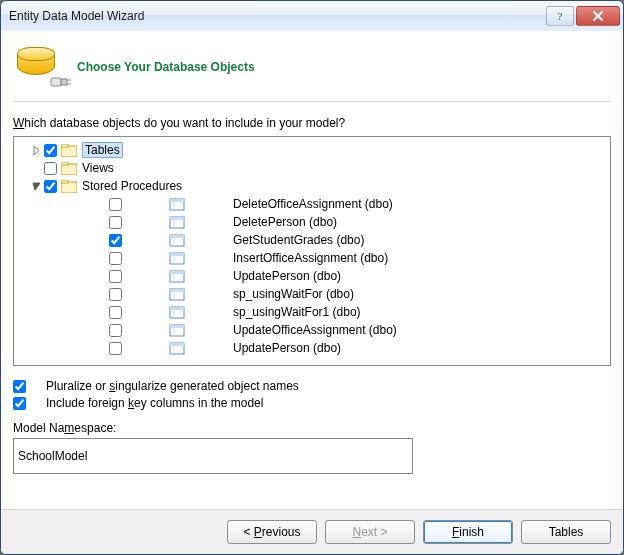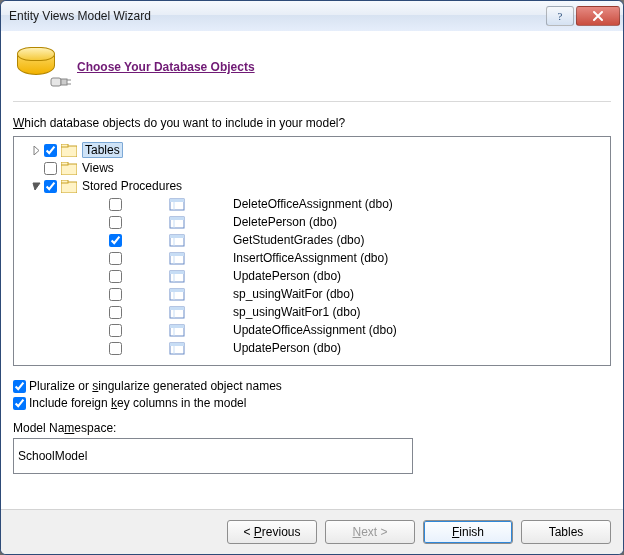--- a/index.html
+++ b/index.html
@@ -15,36 +15,36 @@
   }
   .titlebar .title { color:#1a1a1a; font-size:12px; }
   .titlebar .spacer { flex:1; }
   .titlebtn { height:20px; margin:0 1px; border:1px solid rgba(0,0,0,.25); border-radius:3px; display:flex; align-items:center; justify-content:center; }
   .titlebtn.help { width:28px; background:linear-gradient(to bottom,#f6f8fb,#d5e2f3); }
   .titlebtn.close { width:44px; background:linear-gradient(to bottom,#e68a82,#c94d3f); }
   .titlebtn svg { display:block; }
   .client { flex:1; padding:10px 12px 8px 12px; background:#fff; display:flex; flex-direction:column; overflow:hidden; }
   .header-row { display:flex; align-items:center; gap:12px; padding:6px 0 10px 4px; }
   .header-icon { width:48px; height:40px; position:relative; }
-  .header-text { font-size:12px; font-weight:bold; color:#701a75;text-decoration:underline; }
+  .header-text { font-size:12px; font-weight:bold; color:#15803d; }
   .rule { height:1px; background:#d9d9d9; margin:4px 0 14px 0; }
   .prompt { color:#000; margin:0 0 6px 0; }
   .prompt .ul { text-decoration:underline; }
   .treebox { border:1px solid #828790; height:230px; overflow:auto; padding:4px 4px; background:#fff; }
   .node { display:flex; align-items:center; height:18px; padding:0 2px; gap:2px; white-space:nowrap; }
   .node .exp { width:12px; height:12px; display:flex; align-items:center; justify-content:center; color:#666; font-size:9px; }
   .node .exp svg { display:block; }
   .node input[type=checkbox] { width:13px; height:13px; margin:0 2px 0 0; }
   .node .icon { width:16px; height:14px; display:flex; align-items:center; justify-content:center; margin-right:3px; }
   .node .label { color:#000; }
   .node.sel .label { background:#cfe3f7; border:1px solid #7da9d6; padding:0 2px; border-radius:1px; }
   .indent1 { padding-left:12px; }
   .indent2 { padding-left:34px;gap:45px; }
   .opts { margin-top:10px; }
-  .opt { display:flex; align-items:center; gap:3px; margin:3px 0; }
+  .opt { display:flex; align-items:center; gap:20px; margin:3px 0; }
   .opt input { width:13px; height:13px; margin:0; }
   .opt .ul { text-decoration:underline; }
   .ns-label { margin-top:8px; }
   .ns-label .ul { text-decoration:underline; }
   .ns-input { width:400px; height:36px; border:1px solid #828790; padding:2px 4px; font:inherit; margin-top:3px; }
   .footer { flex:0 0 auto; border-top:1px solid #d3d3d3; padding:10px 12px; display:flex; justify-content:flex-end; gap:8px; background:#f0f0f0; }
   .btn { width:90px; height:24px; border:1px solid #8e8e8e; border-radius:3px;
          background:linear-gradient(to bottom,#fdfdfd,#eaeaea); color:#000; font:inherit; display:flex; align-items:center; justify-content:center; }
   .btn.disabled { color:#9a9a9a; }
   .btn.default { box-shadow:0 0 0 1px #2f87d8 inset; background:linear-gradient(to bottom,#fdfeff,#e8f1fc); }
@@ -53,21 +53,21 @@
   .icon-db { width:38px; height:28px; background:linear-gradient(to bottom,#ffe27a,#f2b200); border:1px solid #b38600; border-radius:20px/10px; position:relative; }
   .icon-db::before { content:""; position:absolute; left:-1px; right:-1px; top:-1px; height:12px; border:1px solid #b38600; border-radius:20px/10px; background:linear-gradient(to bottom,#fff1b3,#f5c93a); }
   .icon-plug { position:absolute; right:-6px; bottom:-4px; }
   .folder-ic svg, .sp-ic svg, .tbl-ic svg { display:block; }
 </style>
 </head>
 <body>
 
 <div class="window">
   <div class="titlebar">
-    <span class="title">Entity Views Model Wizard</span>
+    <span class="title">Entity Data Model Wizard</span>
     <span class="spacer"></span>
     <div class="titlebtn help">
       <svg width="12" height="12" viewBox="0 0 12 12">
           <text x="6" y="10" text-anchor="middle" font-size="11" fill="#2a4d7a" font-family="Segoe UI">?</text>
         </svg>
     </div>
     <div class="titlebtn close">
       <svg width="14" height="12" viewBox="0 0 14 12">
         <path d="M3 2 L11 10 M11 2 L3 10" stroke="#fff" stroke-width="2" stroke-linecap="round"></path>
       </svg>

